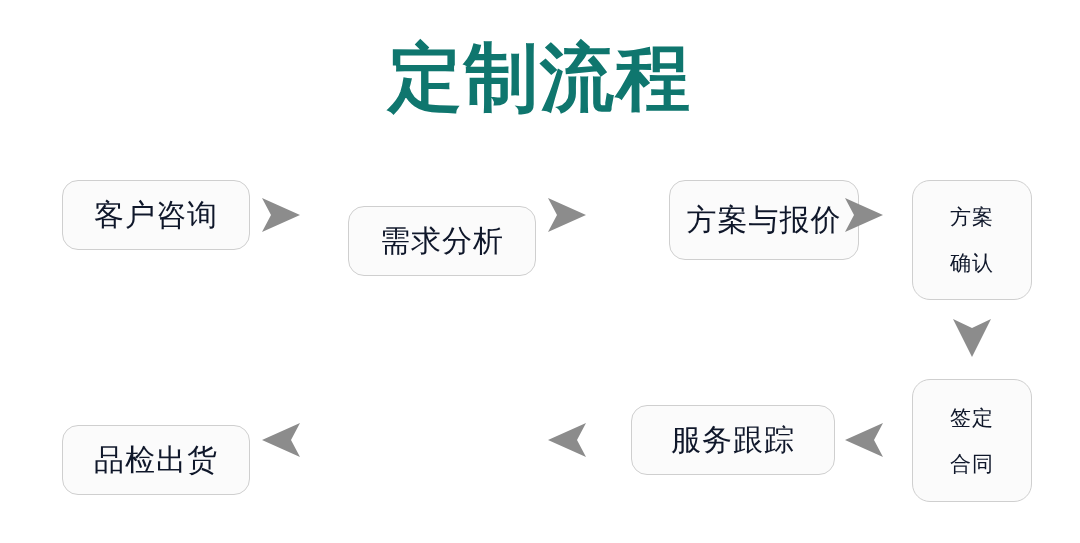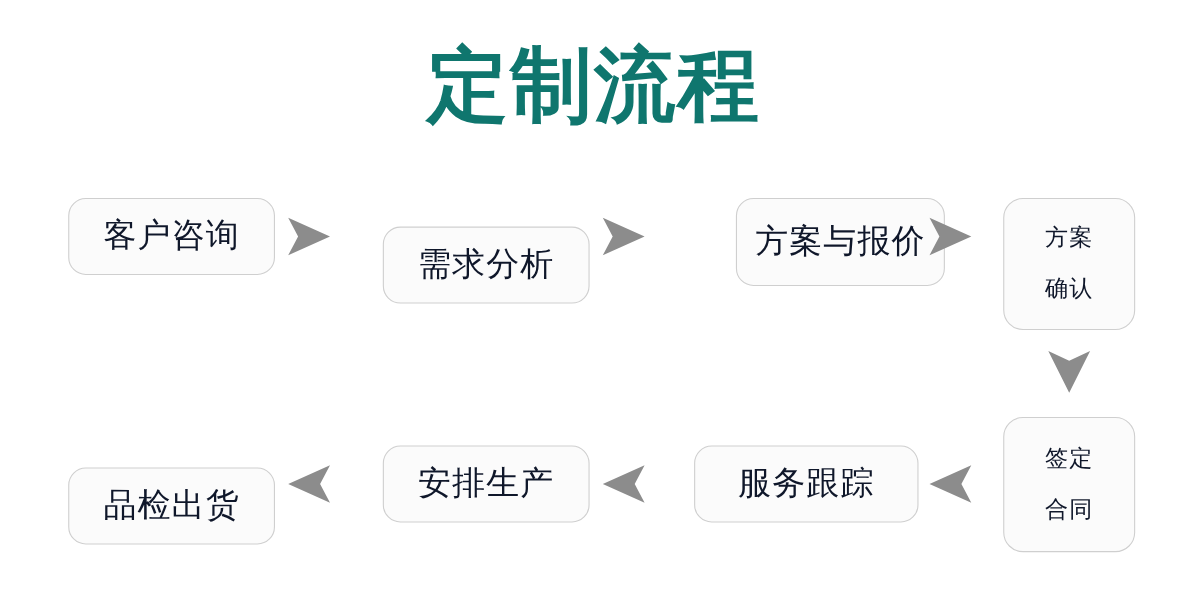--- a/index.html
+++ b/index.html
@@ -113,21 +113,20 @@
   </div>
 
   <div class="node" style="left:631px; top:405px; width:204px; height:70px;">服务跟踪</div>
 
   <div class="arrow" style="left:544px; top:421px; width:44px; height:38px;">
     <svg width="44" height="38" viewBox="0 0 44 38" xmlns="http://www.w3.org/2000/svg">
       <polygon class="arrow-shape" points="42,2 4,19 42,36 33,19"></polygon>
     </svg>
   </div>
 
-  <div class="node" style="left:348px; top:405px; width:188px; height:70px;">安排生产</div>
 
   <div class="arrow" style="left:258px; top:421px; width:44px; height:38px;">
     <svg width="44" height="38" viewBox="0 0 44 38" xmlns="http://www.w3.org/2000/svg">
       <polygon class="arrow-shape" points="42,2 4,19 42,36 33,19"></polygon>
     </svg>
   </div>
 
   <div class="node" style="left:62px; top:425px; width:188px; height:70px;">品检出货</div>
 
 </div>

